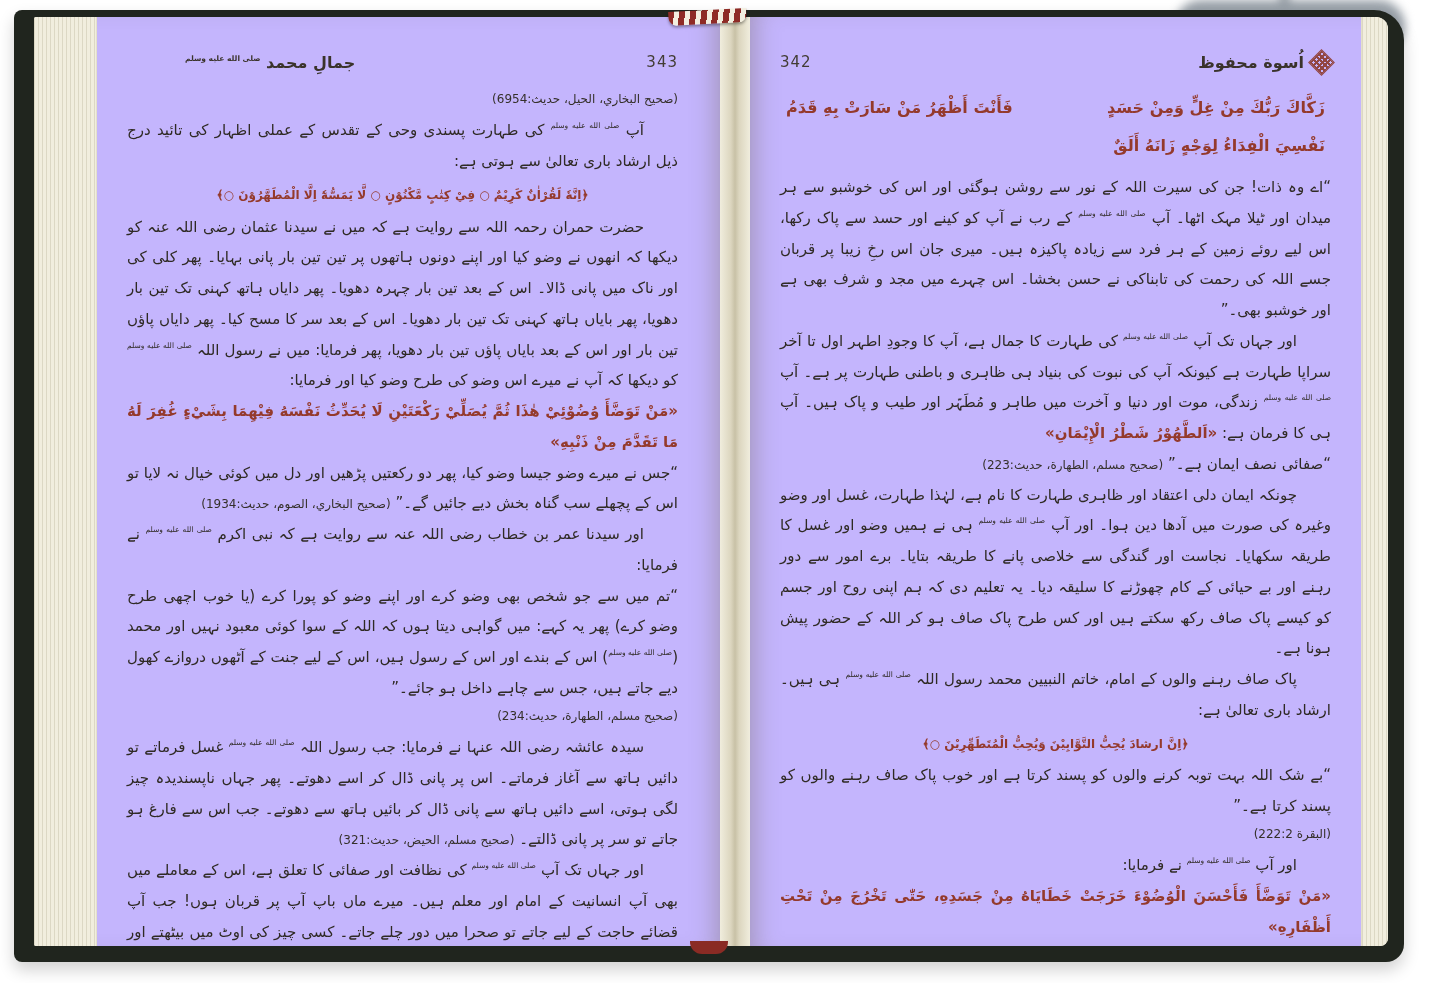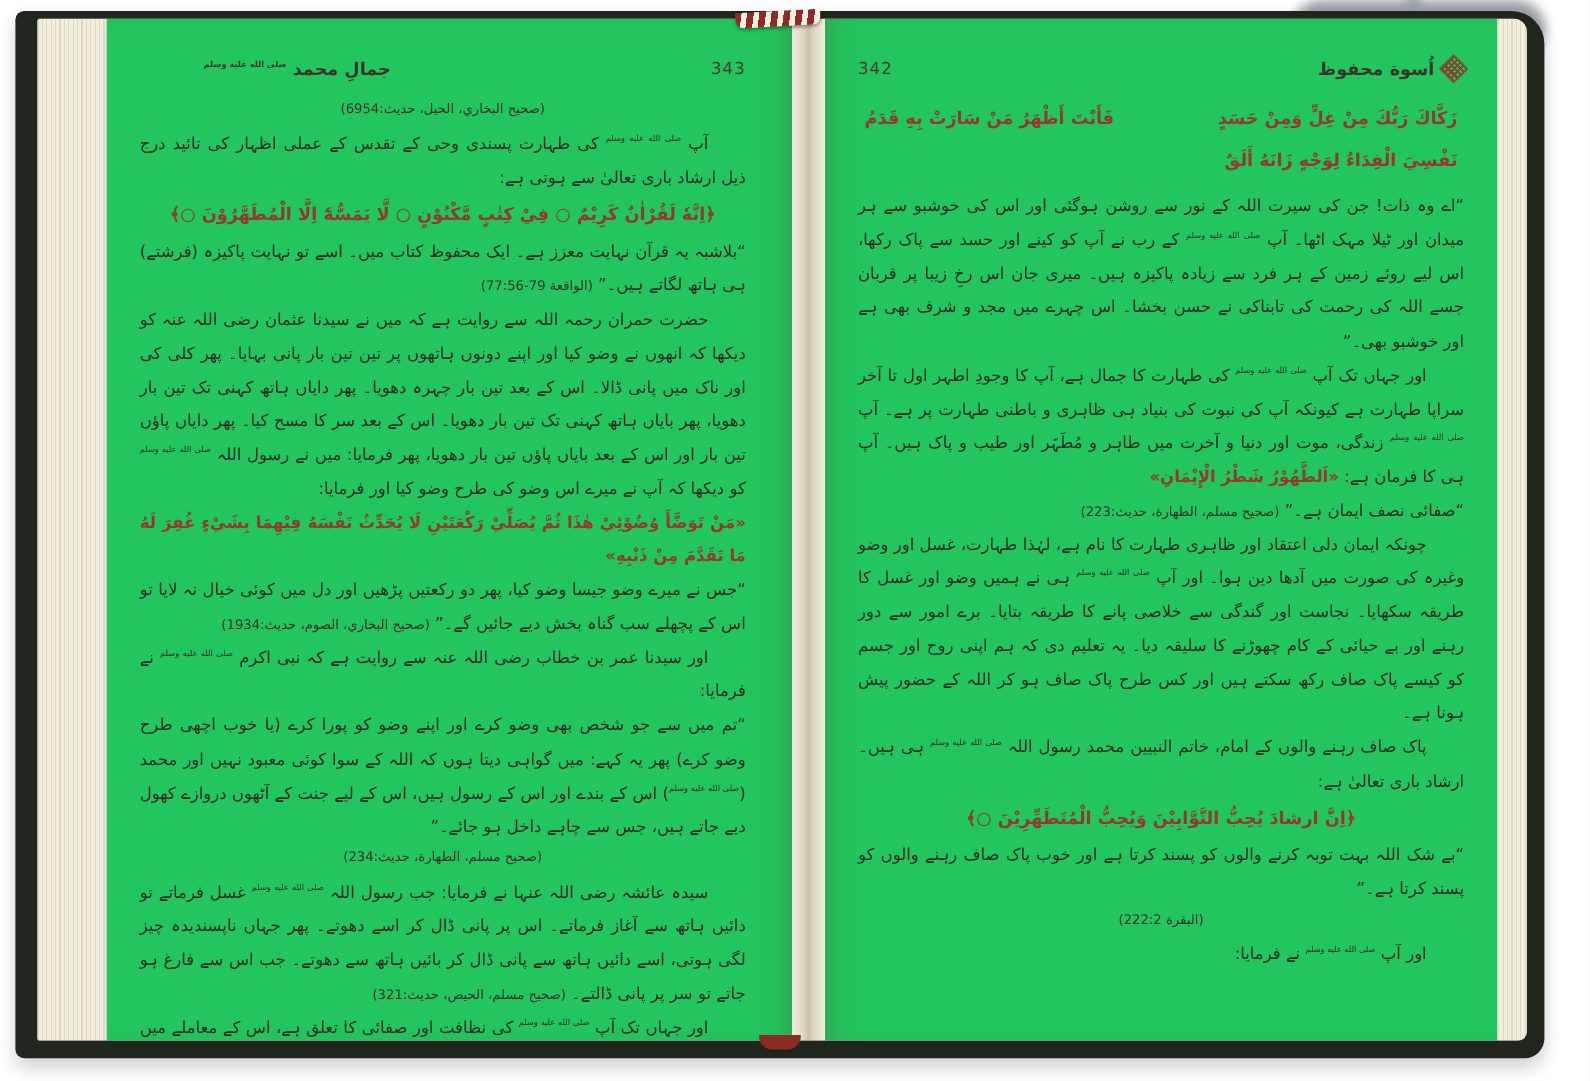--- a/index.html
+++ b/index.html
@@ -30,21 +30,21 @@
     background:repeating-linear-gradient(90deg,#dcd8c4 0 1px,#f1eede 1px 4px);
   }
   .fore-edge.left  { width:62px; border-right:1px solid #e4e0cb; }
   .fore-edge.right { width:26px; border-left:1px solid #e4e0cb; }
   .gutter {
     width:30px;
     background:linear-gradient(90deg,#f0eddd 0%,#dcd6bf 36%,#c8c1a6 50%,#dcd6bf 64%,#f0eddd 100%);
   }
   .page {
     flex:1; position:relative; box-sizing:border-box; overflow:hidden;
-    background:#22c55e; direction:rtl; color:#2f2a24;
+    background:#c4b5fd; direction:rtl; color:#2f2a24;
   }
   .page.left-page  { padding:30px 42px 0 30px;
     box-shadow:inset -20px 0 26px -16px rgba(96,85,55,.35); }
   .page.right-page { padding:30px 30px 0 30px;
     box-shadow:inset 20px 0 26px -16px rgba(96,85,55,.35); }
 
   .page-head {
     display:flex; justify-content:space-between; align-items:center;
     direction:ltr; margin-bottom:12px; height:30px;
   }
@@ -60,22 +60,22 @@
     border:1.5px solid #8d3a2e; opacity:.9;
   }
 
   .page-body { font-size:15px; text-align:justify; }
   .b { margin:0; line-height:2.05; }
   .b.ind { text-indent:34px; }
   .u   { color:#2f2a24; }
   .a   { color:#943a2c; font-weight:bold; }
   .ref { font-size:12px; color:#35302a; }
   .b.quran { text-align:center; margin:2px 0; }
-  .b.quran .a { font-size:16px; }
-  .b.refline { text-align:center; font-size:12px; line-height:1.7; margin:2px 0 6px; }
+  .b.quran .a { font-size:12px; }
+  .b.refline { text-align:right; font-size:12px; line-height:1.7; margin:2px 0 6px; }
   .saw { font-size:7.5px; vertical-align:7px; letter-spacing:-.5px; }
 
   .couplet { color:#943a2c; font-weight:bold; font-size:16px; margin:0 0 8px; }
   .couplet-line { display:flex; justify-content:space-between; gap:34px; line-height:2.35; padding:0 6px; }
 
   .headband {
     position:absolute; top:0; left:50%; transform:translateX(-52%) rotate(-3deg);
     width:78px; height:14px; border-radius:0 0 8px 8px; z-index:3;
     background:repeating-linear-gradient(100deg,#8e2b26 0 6px,#f3efe0 6px 11px);
     box-shadow:0 2px 3px rgba(0,0,0,.35);
@@ -100,21 +100,20 @@
 
       <div class="page left-page">
         <div class="page-head">
           <span class="head-title">جمالِ محمد <span class="saw">صلى الله عليه وسلم</span></span>
           <span class="page-num">343</span>
         </div>
         <div class="page-body" id="left-body">
             <p class="b refline"><span class="ref">(صحیح البخاري، الحیل، حدیث:6954)</span></p>
             <p class="b p ind"><span class="u">آپ <span class="saw">صلى الله عليه وسلم</span> کی طہارت پسندی وحی کے تقدس کے عملی اظہار کی تائید درج ذیل ارشاد باری تعالیٰ سے ہوتی ہے:</span></p>
             <p class="b quran"><span class="a">﴿اِنَّهٗ لَقُرْاٰنٌ كَرِيْمٌ ○ فِيْ كِتٰبٍ مَّكْنُوْنٍ ○ لَّا يَمَسُّهٗٓ اِلَّا الْمُطَهَّرُوْنَ ○﴾</span></p>
-            <p class="b p"><span class="u">“بلاشبہ یہ قرآن نہایت معزز ہے۔ ایک محفوظ کتاب میں۔ اسے تو نہایت پاکیزہ (فرشتے) ہی ہاتھ لگاتے ہیں۔” </span><span class="ref">(الواقعة 79-77:56)</span></p>
             <p class="b p ind"><span class="u">حضرت حمران رحمہ اللہ سے روایت ہے کہ میں نے سیدنا عثمان رضی اللہ عنہ کو دیکھا کہ انھوں نے وضو کیا اور اپنے دونوں ہاتھوں پر تین تین بار پانی بہایا۔ پھر کلی کی اور ناک میں پانی ڈالا۔ اس کے بعد تین بار چہرہ دھویا۔ پھر دایاں ہاتھ کہنی تک تین بار دھویا، پھر بایاں ہاتھ کہنی تک تین بار دھویا۔ اس کے بعد سر کا مسح کیا۔ پھر دایاں پاؤں تین بار اور اس کے بعد بایاں پاؤں تین بار دھویا، پھر فرمایا: میں نے رسول اللہ <span class="saw">صلى الله عليه وسلم</span> کو دیکھا کہ آپ نے میرے اس وضو کی طرح وضو کیا اور فرمایا:</span></p>
             <p class="b p"><span class="a">«مَنْ تَوَضَّأَ وُضُوْئِيْ هٰذَا ثُمَّ يُصَلِّيْ رَكْعَتَيْنِ لَا يُحَدِّثُ نَفْسَهُ فِيْهِمَا بِشَيْءٍ غُفِرَ لَهُ مَا تَقَدَّمَ مِنْ ذَنْبِهِ»</span></p>
             <p class="b p"><span class="u">“جس نے میرے وضو جیسا وضو کیا، پھر دو رکعتیں پڑھیں اور دل میں کوئی خیال نہ لایا تو اس کے پچھلے سب گناہ بخش دیے جائیں گے۔” </span><span class="ref">(صحیح البخاري، الصوم، حدیث:1934)</span></p>
             <p class="b p ind"><span class="u">اور سیدنا عمر بن خطاب رضی اللہ عنہ سے روایت ہے کہ نبی اکرم <span class="saw">صلى الله عليه وسلم</span> نے فرمایا:</span></p>
             <p class="b p"><span class="u">“تم میں سے جو شخص بھی وضو کرے اور اپنے وضو کو پورا کرے (یا خوب اچھی طرح وضو کرے) پھر یہ کہے: میں گواہی دیتا ہوں کہ اللہ کے سوا کوئی معبود نہیں اور محمد (<span class="saw">صلى الله عليه وسلم</span>) اس کے بندے اور اس کے رسول ہیں، اس کے لیے جنت کے آٹھوں دروازے کھول دیے جاتے ہیں، جس سے چاہے داخل ہو جائے۔”</span></p>
             <p class="b refline"><span class="ref">(صحیح مسلم، الطهارة، حدیث:234)</span></p>
             <p class="b p ind"><span class="u">سیدہ عائشہ رضی اللہ عنہا نے فرمایا: جب رسول اللہ <span class="saw">صلى الله عليه وسلم</span> غسل فرماتے تو دائیں ہاتھ سے آغاز فرماتے۔ اس پر پانی ڈال کر اسے دھوتے۔ پھر جہاں ناپسندیدہ چیز لگی ہوتی، اسے دائیں ہاتھ سے پانی ڈال کر بائیں ہاتھ سے دھوتے۔ جب اس سے فارغ ہو جاتے تو سر پر پانی ڈالتے۔ </span><span class="ref">(صحیح مسلم، الحیض، حدیث:321)</span></p>
             <p class="b p ind"><span class="u">اور جہاں تک آپ <span class="saw">صلى الله عليه وسلم</span> کی نظافت اور صفائی کا تعلق ہے، اس کے معاملے میں بھی آپ انسانیت کے امام اور معلم ہیں۔ میرے ماں باپ آپ پر قربان ہوں! جب آپ قضائے حاجت کے لیے جاتے تو صحرا میں دور چلے جاتے۔ کسی چیز کی اوٹ میں بیٹھتے اور اپنے صحابہ کو بھی اس کی نصیحت کرتے۔ آپ نے نجاستیں زائل کرنے، استنجا</span></p>
           </div>
       </div>
@@ -141,20 +140,21 @@
             </div>
             <p class="b p"><span class="u">“اے وہ ذات! جن کی سیرت اللہ کے نور سے روشن ہوگئی اور اس کی خوشبو سے ہر میدان اور ٹیلا مہک اٹھا۔ آپ <span class="saw">صلى الله عليه وسلم</span> کے رب نے آپ کو کینے اور حسد سے پاک رکھا، اس لیے روئے زمین کے ہر فرد سے زیادہ پاکیزہ ہیں۔ میری جان اس رخِ زیبا پر قربان جسے اللہ کی رحمت کی تابناکی نے حسن بخشا۔ اس چہرے میں مجد و شرف بھی ہے اور خوشبو بھی۔”</span></p>
             <p class="b p ind"><span class="u">اور جہاں تک آپ <span class="saw">صلى الله عليه وسلم</span> کی طہارت کا جمال ہے، آپ کا وجودِ اطہر اول تا آخر سراپا طہارت ہے کیونکہ آپ کی نبوت کی بنیاد ہی ظاہری و باطنی طہارت پر ہے۔ آپ <span class="saw">صلى الله عليه وسلم</span> زندگی، موت اور دنیا و آخرت میں طاہر و مُطَہّر اور طیب و پاک ہیں۔ آپ ہی کا فرمان ہے: </span><span class="a">«اَلطَّهُوْرُ شَطْرُ الْإِيْمَانِ»</span></p>
             <p class="b p"><span class="u">“صفائی نصف ایمان ہے۔” </span><span class="ref">(صحیح مسلم، الطهارة، حدیث:223)</span></p>
             <p class="b p ind"><span class="u">چونکہ ایمان دلی اعتقاد اور ظاہری طہارت کا نام ہے، لہٰذا طہارت، غسل اور وضو وغیرہ کی صورت میں آدھا دین ہوا۔ اور آپ <span class="saw">صلى الله عليه وسلم</span> ہی نے ہمیں وضو اور غسل کا طریقہ سکھایا۔ نجاست اور گندگی سے خلاصی پانے کا طریقہ بتایا۔ برے امور سے دور رہنے اور بے حیائی کے کام چھوڑنے کا سلیقہ دیا۔ یہ تعلیم دی کہ ہم اپنی روح اور جسم کو کیسے پاک صاف رکھ سکتے ہیں اور کس طرح پاک صاف ہو کر اللہ کے حضور پیش ہونا ہے۔</span></p>
             <p class="b p ind"><span class="u">پاک صاف رہنے والوں کے امام، خاتم النبیین محمد رسول اللہ <span class="saw">صلى الله عليه وسلم</span> ہی ہیں۔ ارشاد باری تعالیٰ ہے:</span></p>
             <p class="b quran"><span class="a">﴿اِنَّ ارشادَ يُحِبُّ التَّوَّابِيْنَ وَيُحِبُّ الْمُتَطَهِّرِيْنَ ○﴾</span></p>
             <p class="b p"><span class="u">“بے شک اللہ بہت توبہ کرنے والوں کو پسند کرتا ہے اور خوب پاک صاف رہنے والوں کو پسند کرتا ہے۔”</span></p>
             <p class="b refline"><span class="ref">(البقرة 222:2)</span></p>
             <p class="b p ind"><span class="u">اور آپ <span class="saw">صلى الله عليه وسلم</span> نے فرمایا:</span></p>
+            <p class="b p"><span class="a">«مَنْ تَوَضَّأَ فَأَحْسَنَ الْوُضُوْءَ خَرَجَتْ خَطَايَاهُ مِنْ جَسَدِهِ، حَتّٰى تَخْرُجَ مِنْ تَحْتِ أَظْفَارِهِ»</span></p>
             <p class="b p"></p>
           </div>
       </div>
 
       <div class="fore-edge right"></div>
     </div>
   </div>
 </div>
 
 </body></html>

